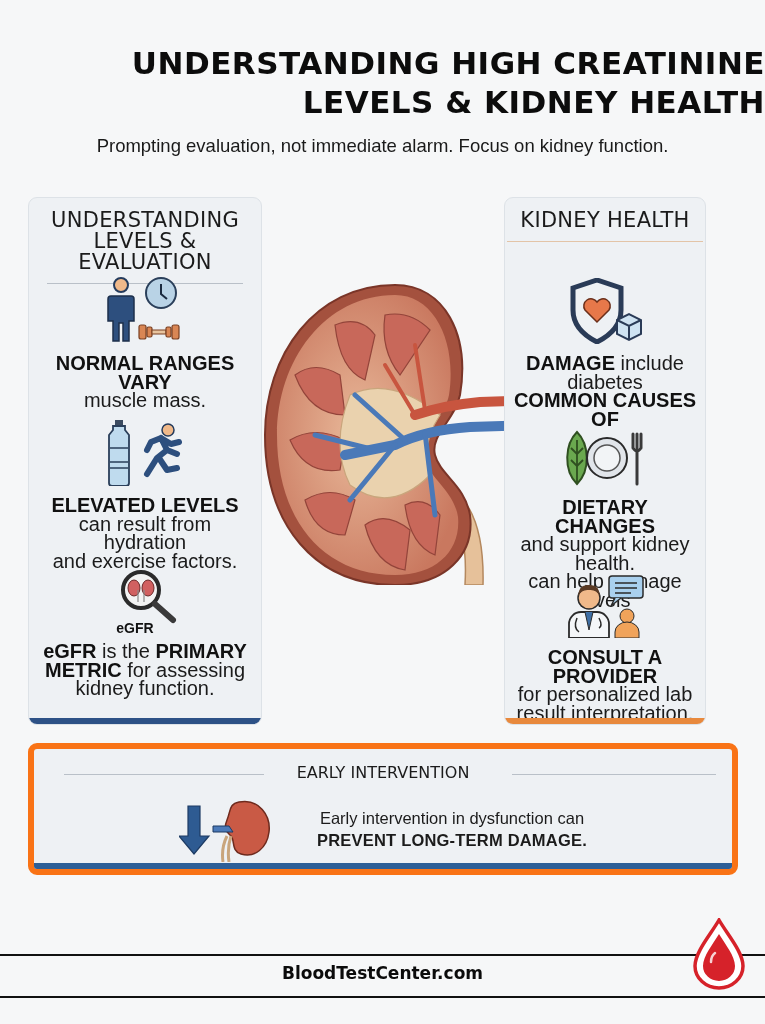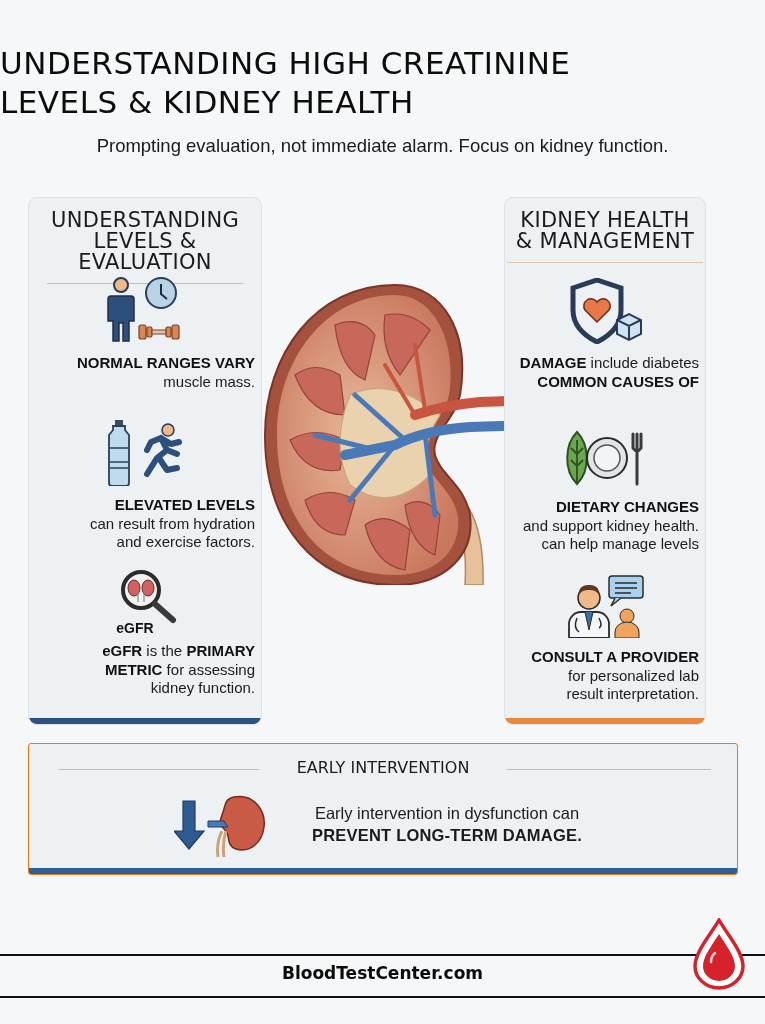--- a/index.html
+++ b/index.html
@@ -1,42 +1,42 @@
 <!DOCTYPE html>
 <html><head>
 <meta charset="utf-8">
 <style>
   * { box-sizing: border-box; margin: 0; padding: 0; }
   html, body { width: 765px; height: 1024px; background: #f6f7f8; overflow: hidden; }
   body { position: relative; font-family: "Liberation Sans", "DejaVu Sans", sans-serif; color: #111; }
 
-  .title { position: absolute; top: 44px; left: 0; width: 765px; text-align: left;
-    font-family: "DejaVu Sans", sans-serif; font-size: 31px; line-height: 39px; font-weight: 400; letter-spacing: 0.5px; color: #0c0c0c; }
+  .title { position: absolute; top: 44px; left: 0; width: 765px; text-align: right;
+    font-family: "DejaVu Sans", sans-serif; font-size: 31px; line-height: 39px; font-weight: 700; letter-spacing: 0.5px; color: #0c0c0c; }
   .subtitle { position: absolute; top: 135px; left: 0; width: 765px; text-align: center;
     font-family: "Liberation Sans", sans-serif; font-size: 18.5px; color: #1a1a1a; }
 
   .panel { position: absolute; background: #eef1f4; border: 1px solid #dde2e7; border-radius: 9px; overflow: hidden; }
   .panel-left { left: 28px; top: 197px; width: 234px; height: 528px; }
   .panel-right { left: 504px; top: 197px; width: 202px; height: 528px; }
   .panel-left .bottom-bar { background: #2d5186; }
   .panel-right .bottom-bar { background: #e8893d; }
   .bottom-bar { position: absolute; left: 0; right: 0; bottom: 0; height: 6px; }
 
   .panel-heading { margin-top: 12px; text-align: center; font-family: "DejaVu Sans", sans-serif; font-size: 21px; line-height: 21px; color: #1b1b1b; letter-spacing: 0.3px; }
   .heading-rule { margin: 10px auto 0; width: 196px; height: 1px; background: #b9c0c8; }
   .panel-right .heading-rule { background: #e3c4a7; }
 
   .item { position: absolute; left: 0; width: 100%; text-align: center; }
   .item .icon { display: block; margin: 0 auto; }
-  .item-text { font-size: 15px; line-height: 18.5px; color: #1b1b1b; padding: 0 6px; text-align: right; }
+  .item-text { font-size: 20px; line-height: 18.5px; color: #1b1b1b; padding: 0 6px; }
   .item-text b { font-weight: 700; color: #111; }
 
   .kidney-wrap { position: absolute; left: 255px; top: 255px; width: 280px; height: 330px; }
 
-  .bottom-panel { position: absolute; left: 28px; top: 743px; width: 710px; height: 132px; background: #eef1f4; border: 1px solid #f97316; border-radius: 3px; overflow: hidden; }
+  .bottom-panel { position: absolute; left: 28px; top: 743px; width: 710px; height: 132px; background: #eef1f4; border: 6px solid #f97316; border-radius: 9px; overflow: hidden; }
   .bottom-panel .bottom-bar { background: #2d5f97; height: 6px; }
   .bp-rule { position: absolute; top: 25px; height: 1px; background: #b9c0c8; }
   .bp-heading { position: absolute; top: 14px; left: 0; width: 100%; text-align: center; font-family: "DejaVu Sans", sans-serif; font-size: 16px; color: #1b1b1b; }
   .bp-text { position: absolute; left: 258px; top: 58px; width: 320px; text-align: center; font-size: 16.5px; line-height: 22px; color: #1b1b1b; }
   .bp-text .strong { font-weight: 700; letter-spacing: 0.2px; }
 
   .footer-line { position: absolute; left: 0; width: 765px; height: 2px; background: #111; }
   .footer-text { position: absolute; top: 963px; left: 0; width: 765px; text-align: center; font-family: "DejaVu Sans", sans-serif; font-weight: 700; font-size: 17px; color: #0b0b0b; }
   .drop { position: absolute; left: 691px; top: 918px; }
 </style>
@@ -141,21 +141,20 @@
       <path d="M170 155 L160 90 M160 160 L130 110" stroke="#c8553f" stroke-width="4"></path>
     </g>
     <ellipse cx="272" cy="146" rx="6" ry="10" fill="#9c3324"></ellipse>
     <ellipse cx="272" cy="171" rx="6" ry="10" fill="#2b538a"></ellipse>
   </svg>
 </div>
 
 <div class="panel panel-right">
   <div class="panel-heading">
     <div>KIDNEY HEALTH</div>
-    <div>&amp; MANAGEMENT</div>
   </div>
   <div class="heading-rule"></div>
 
   <div class="item" style="top:80px;">
     <svg class="icon" width="76" height="66" viewBox="0 0 76 66">
       <path d="M30 2 L54 10 V32 C54 48 42 58 30 64 C18 58 6 48 6 32 V10 Z" fill="#eef1f4" stroke="#2a3b57" stroke-width="5"></path>
       <path d="M30 44 L18 32 A6 6 0 0 1 30 24 A6 6 0 0 1 42 32 Z" fill="#e7784a" stroke="#6b2f1a" stroke-width="1.5"></path>
       <path d="M50 42 L62 36 L74 42 V56 L62 62 L50 56 Z" fill="#cfe3f2" stroke="#2a3b57" stroke-width="2"></path>
       <path d="M50 42 L62 48 L74 42 M62 48 V62" stroke="#2a3b57" stroke-width="2" fill="none"></path>
     </svg>

